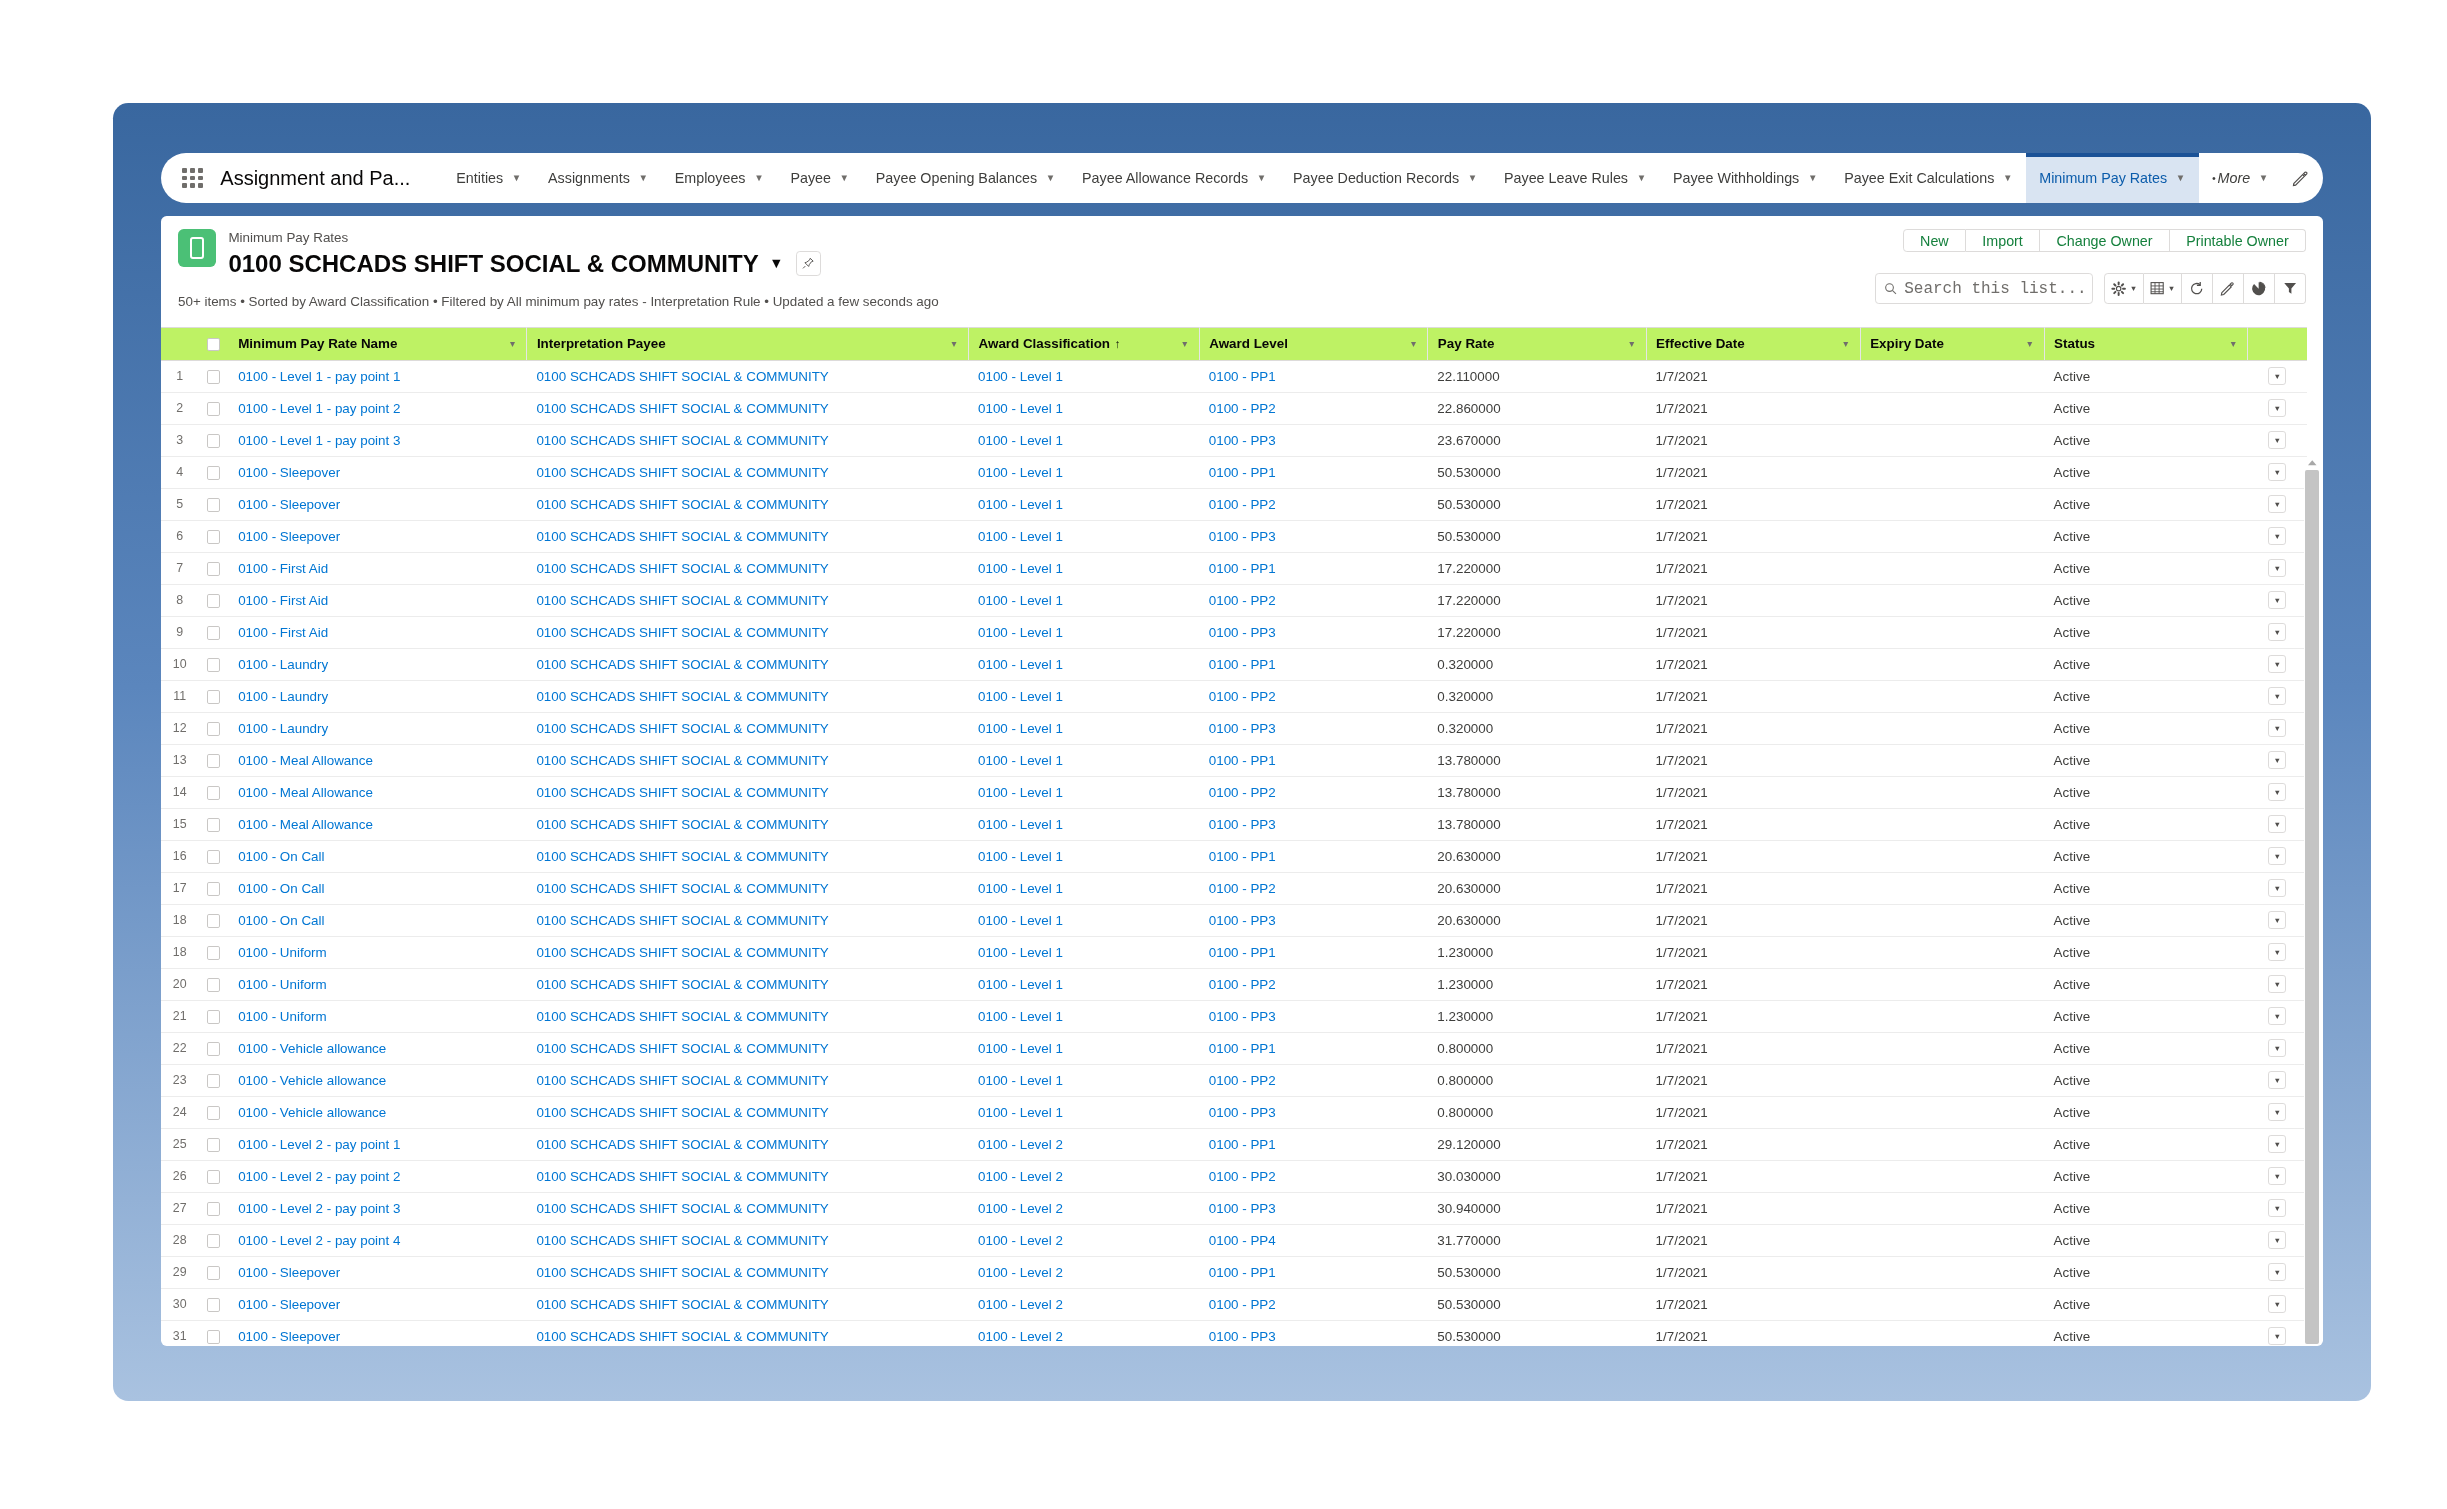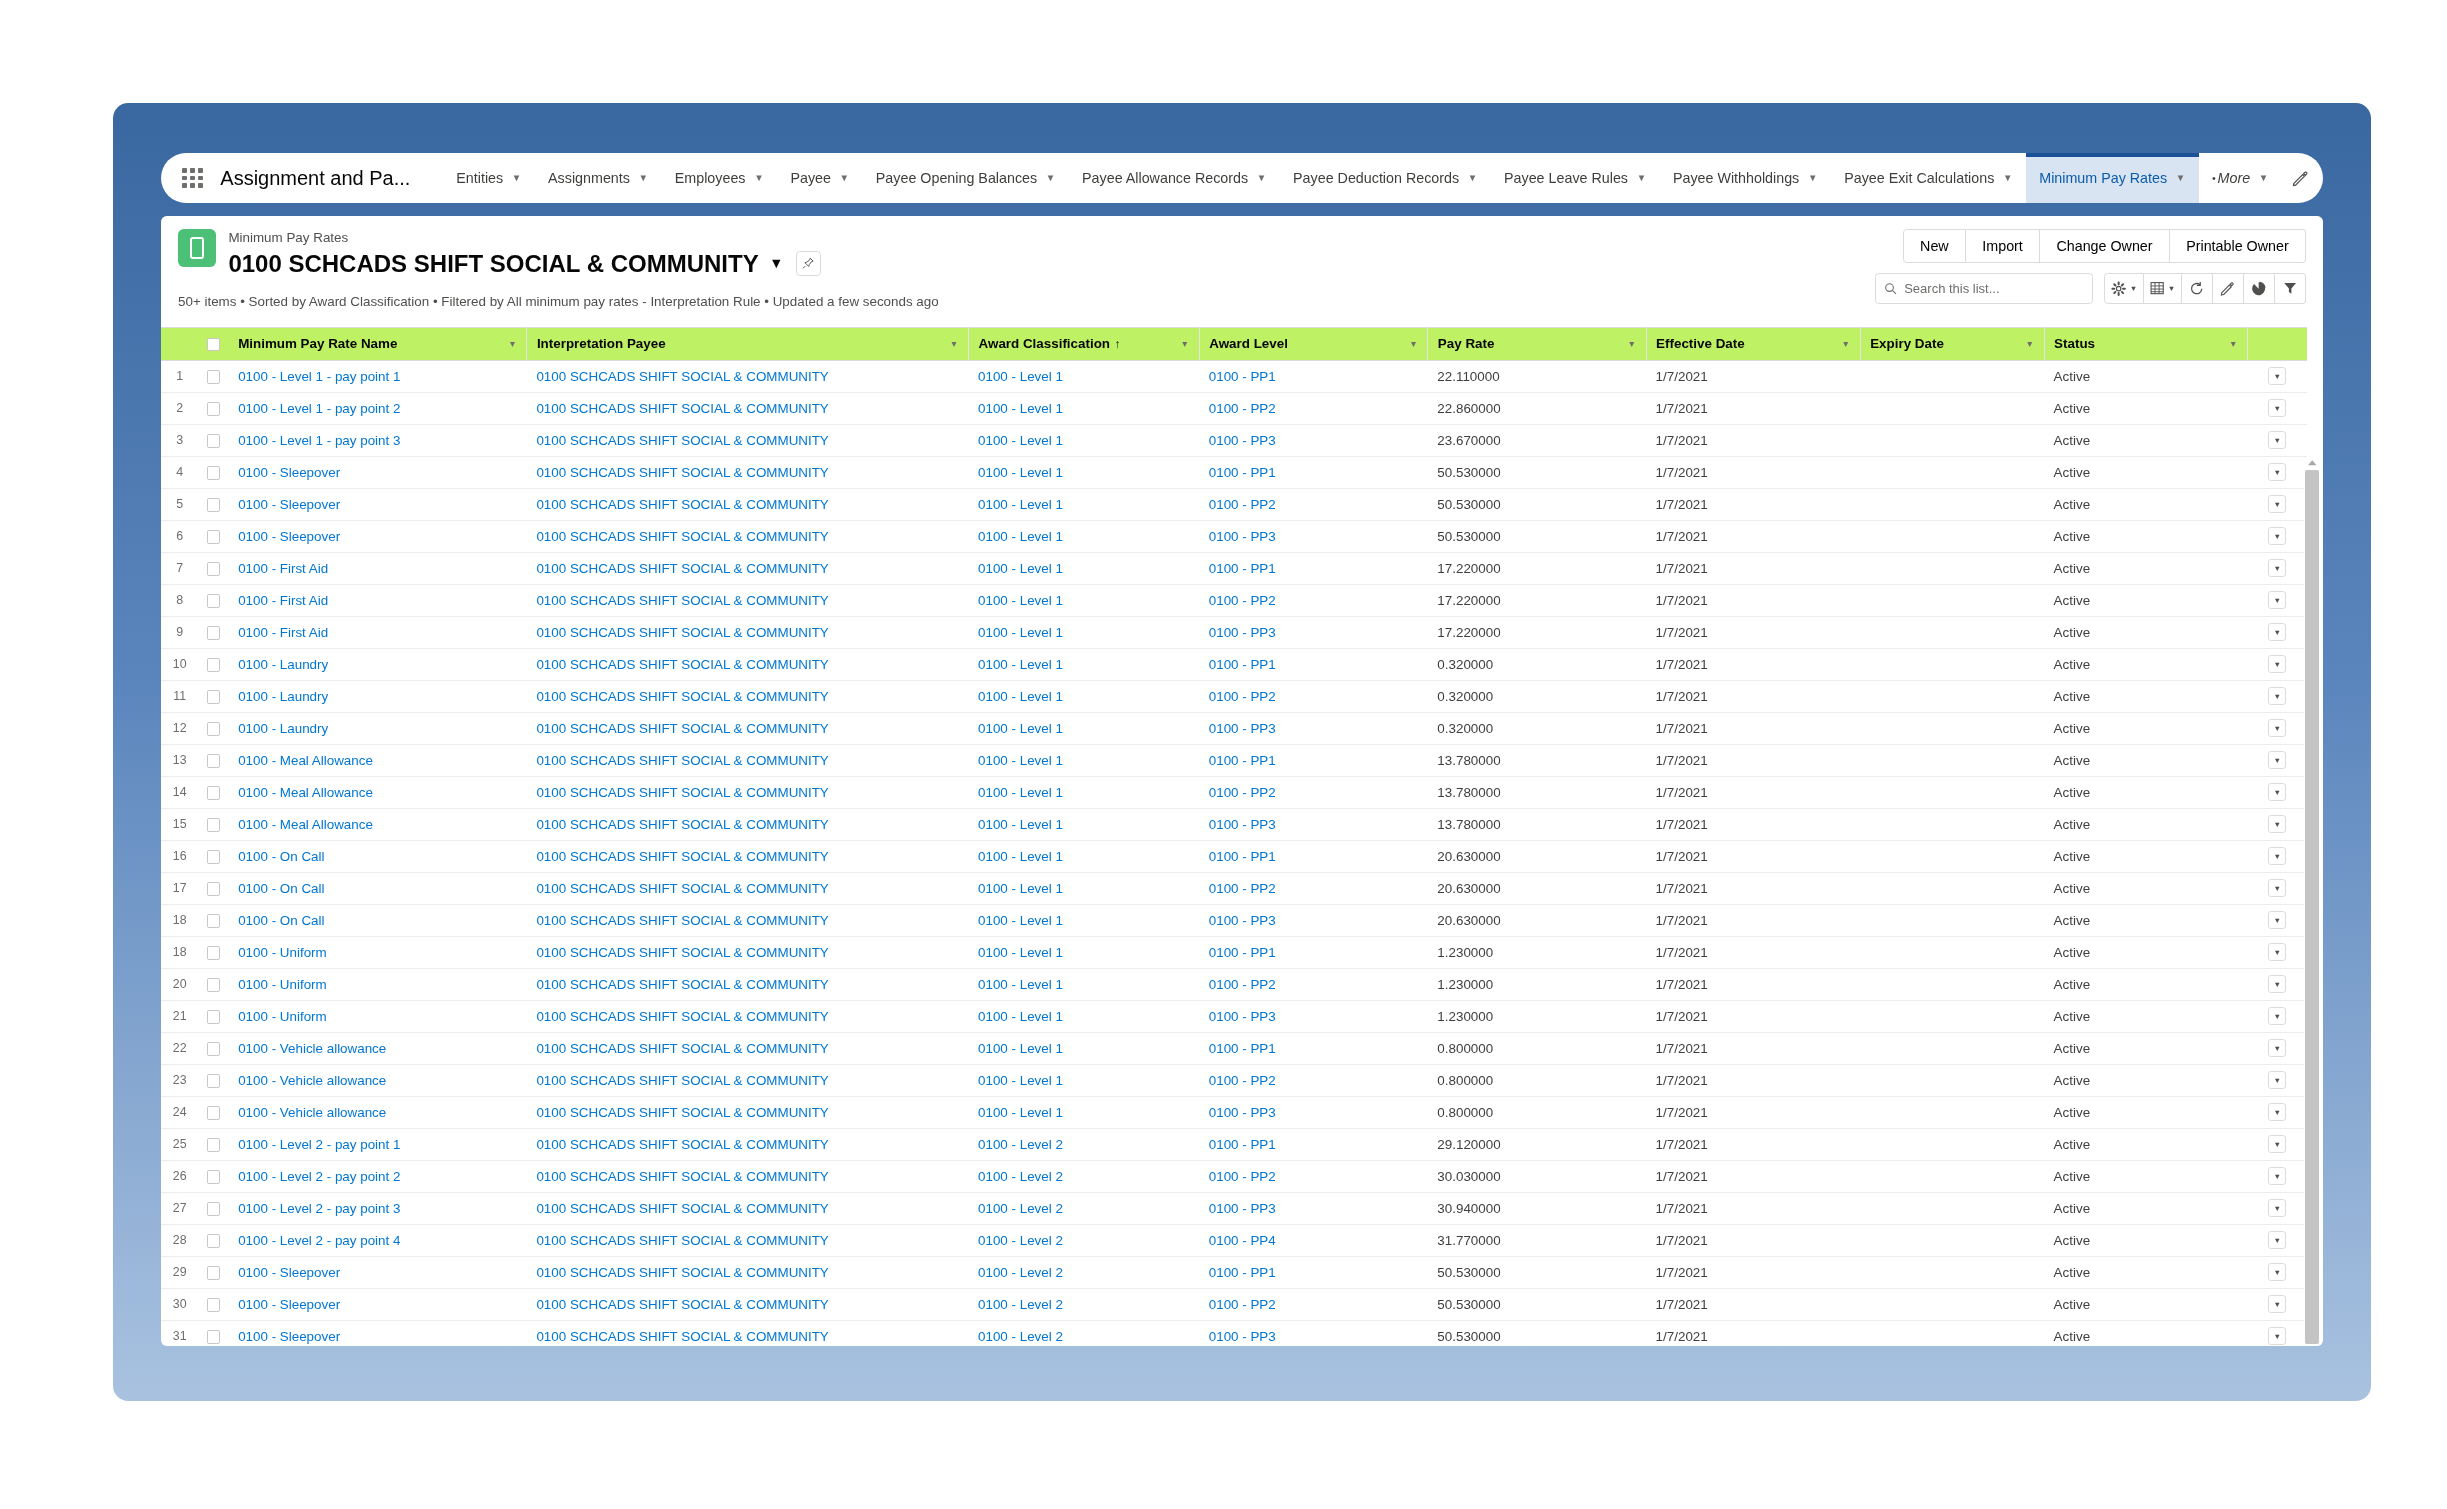--- a/index.html
+++ b/index.html
@@ -164,27 +164,27 @@
     white-space: nowrap;
   }
   
   #hdr-buttons {
     position: absolute;
     right: 17px; top: 13.4px;
     display: flex;
     height: 32.5px;
   }
   .hdr-btn {
-    height: 34px;
+    height: 23px;
     padding: 0 16.3px;
     background: #fff;
     border: 1px solid #dddbda;
     border-left-width: 0;
     font-size: 14.3px;
-    color: #000000;
+    color: #15803d;
     display: flex; align-items: center;
     cursor: pointer;
     white-space: nowrap;
   }
   .hdr-btn:first-child { border-left-width: 1px; border-radius: 3.8px 0 0 3.8px; }
   .hdr-btn:last-child { border-radius: 0 3.8px 3.8px 0; }
   
   #toolbar-row {
     position: absolute;
     right: 17px; top: 57px;
@@ -196,25 +196,25 @@
     width: 218px; height: 31px;
     border: 1px solid #dddbda;
     border-radius: 3.8px;
     background: #fff;
     display: flex; align-items: center;
     padding: 0 8.6px;
     margin-right: 11.5px;
   }
   #search-box input {
     border: 0; outline: 0;
-    font-size: 13px;
+    font-size: 16px;
     color: #8b5cf6;
     width: 100%;
     background: transparent;
-    font-family: Liberation Sans, sans-serif;
+    font-family: Liberation Mono, monospace;
   }
   #search-box input::placeholder { color: #706e6b; }
   #search-box .mag { margin-right: 6.7px; flex: 0 0 auto; }
   .tb-group { display: flex; }
   .tb-btn {
     height: 31px;
     min-width: 31px;
     border: 1px solid #dddbda;
     border-left-width: 0;
     background: #fff;

